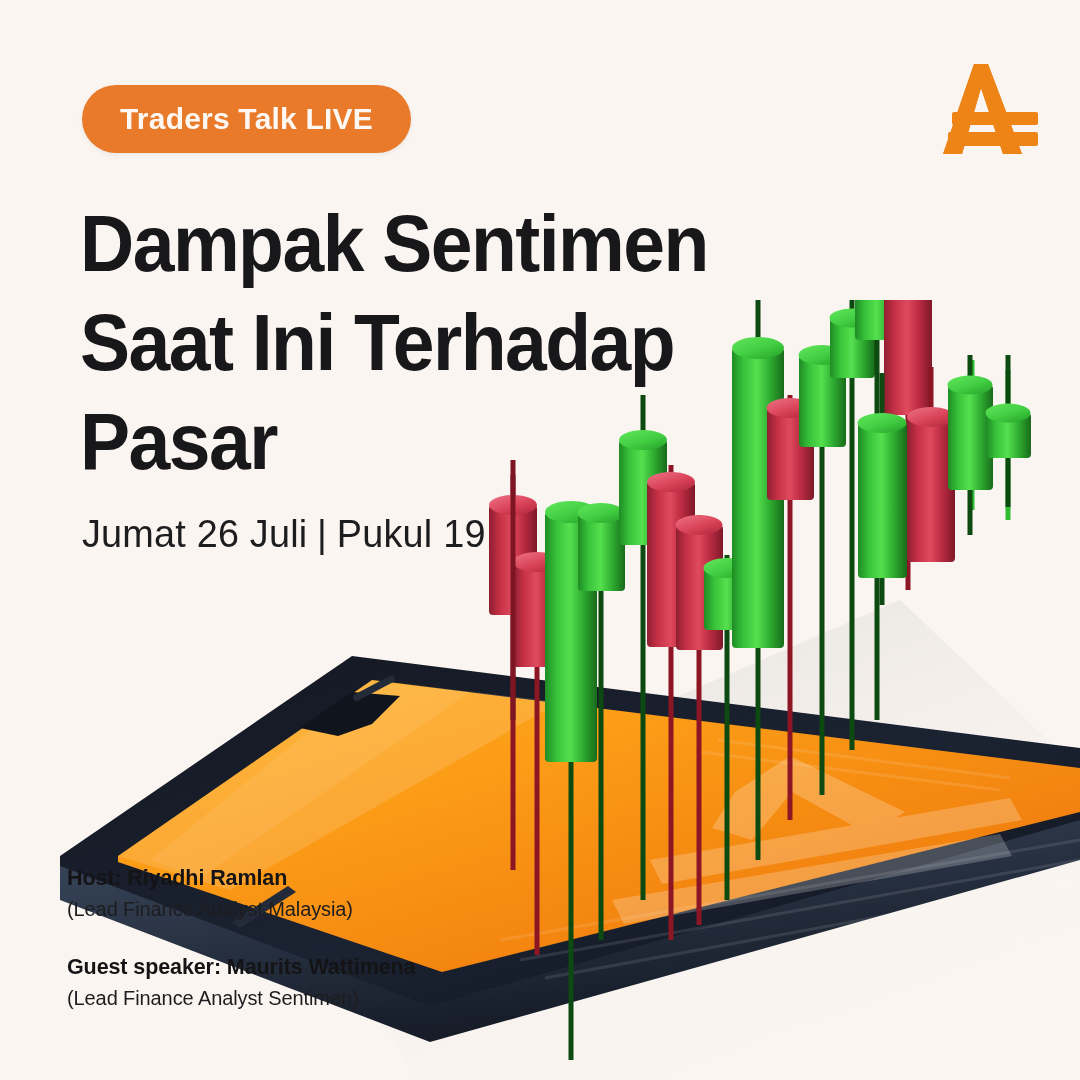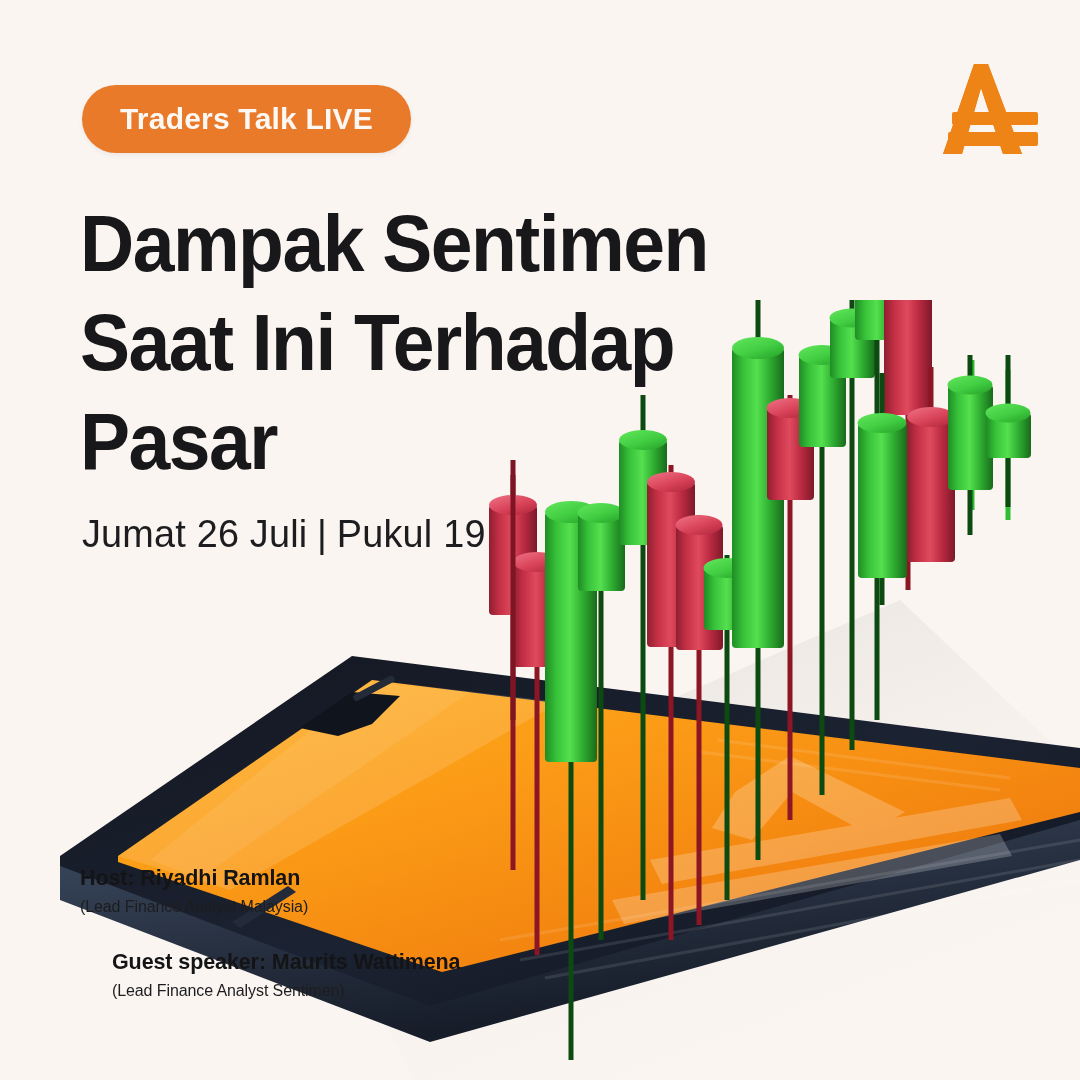--- a/index.html
+++ b/index.html
@@ -41,29 +41,29 @@
   
   .dateline{
     position:absolute;left:82px;top:512px;
     color:#1d1d1f;font-size:39px;font-weight:400;
     letter-spacing:.2px;white-space:nowrap;
     transform:scaleX(.97);transform-origin:left top;
   }
   .dateline .sep{margin:0 10px;color:#1d1d1f;font-weight:300;}
 
   
-  .credits{position:absolute;left:80px;top:866px;z-index:7;}
+  .credits{position:absolute;left:67px;top:866px;z-index:7;}
   .cred-block{margin-bottom:34px;}
-  .cred-block:last-child{margin-bottom:0;margin-left:32px;}
+  .cred-block:last-child{margin-bottom:0;}
   .cred-name{
     color:#141416;font-size:21.5px;font-weight:bold;
     letter-spacing:-.1px;white-space:nowrap;margin-bottom:7px;
   }
   .cred-role{
-    color:#1d1d1f;font-size:16px;font-weight:400;
+    color:#1d1d1f;font-size:20px;font-weight:400;
     letter-spacing:-.1px;white-space:nowrap;
   }
 
   
   .art{position:absolute;left:0;top:300px;width:1080px;height:790px;z-index:2;}
   .art svg{display:block;}
 </style>
 </head>
 <body>
 

